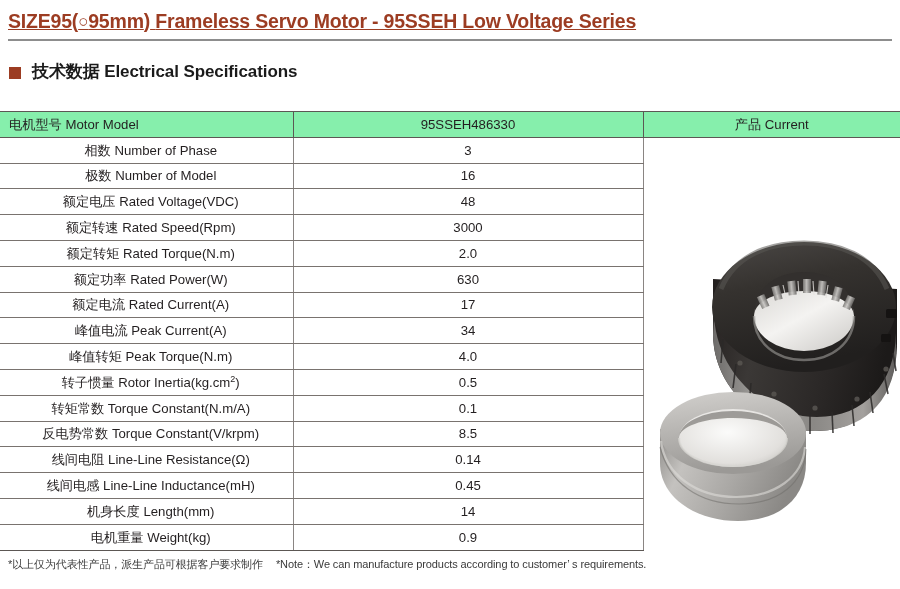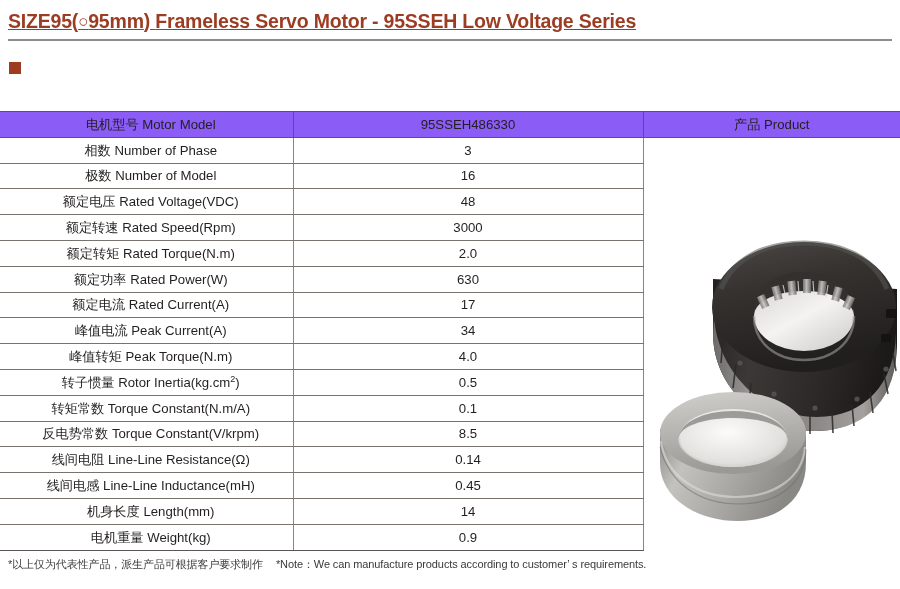--- a/index.html
+++ b/index.html
@@ -80,25 +80,24 @@
   table.spec th, table.spec td {
     font-size: 13.2px;
     font-weight: normal;
     color: #231f20;
     padding: 0;
     vertical-align: middle;
     height: 24.8px;
     line-height: 1.15;
   }
   .hdr-row th {
-    background: #8b5cf6;
+    background: #86efac;
     height: 33px;
     border-top: 1.6px solid #5c5754;
     border-bottom: 1.6px solid #5c5754;
-    text-align: center;
   }
   .hdr-label {
     text-align: left;
     padding-left: 9px !important;
     border-right: 1.4px solid #5c5754;
   }
   .hdr-value {
     text-align: center;
     border-right: 1.4px solid #5c5754;
     margin-top: 40px;
@@ -158,34 +157,35 @@
 <body>
 
 <div class="page-title">
   <span>SIZE95</span><span>(</span><span class="circ">○</span><span>95mm</span><span>)</span>
   <span>Frameless Servo Motor - 95SSEH Low Voltage Series</span>
 </div>
 <div class="title-rule"></div>
 
 <div class="section-head">
   <span class="section-bullet"></span>
+  <span class="section-title">技术数据 Electrical Specifications</span>
 </div>
 
 <div class="spec-wrap">
   <table class="spec">
     <colgroup>
       <col class="c-label">
         <col class="c-value">
         <col class="c-prod">
     </colgroup>
     <thead>
       <tr class="hdr-row">
         <th class="hdr-label">电机型号 Motor Model</th>
         <th class="hdr-value">95SSEH486330</th>
-        <th class="hdr-prod">产品 Product</th>
+        <th class="hdr-prod">产品 Current</th>
       </tr>
     </thead>
     <tbody>
       <tr>
         <td class="lbl">相数 Number of Phase</td>
         <td class="val">3</td>
         <td class="prodcell" rowspan="16"></td>
       </tr>
       <tr>
         <td class="lbl">极数 Number of Model</td>

